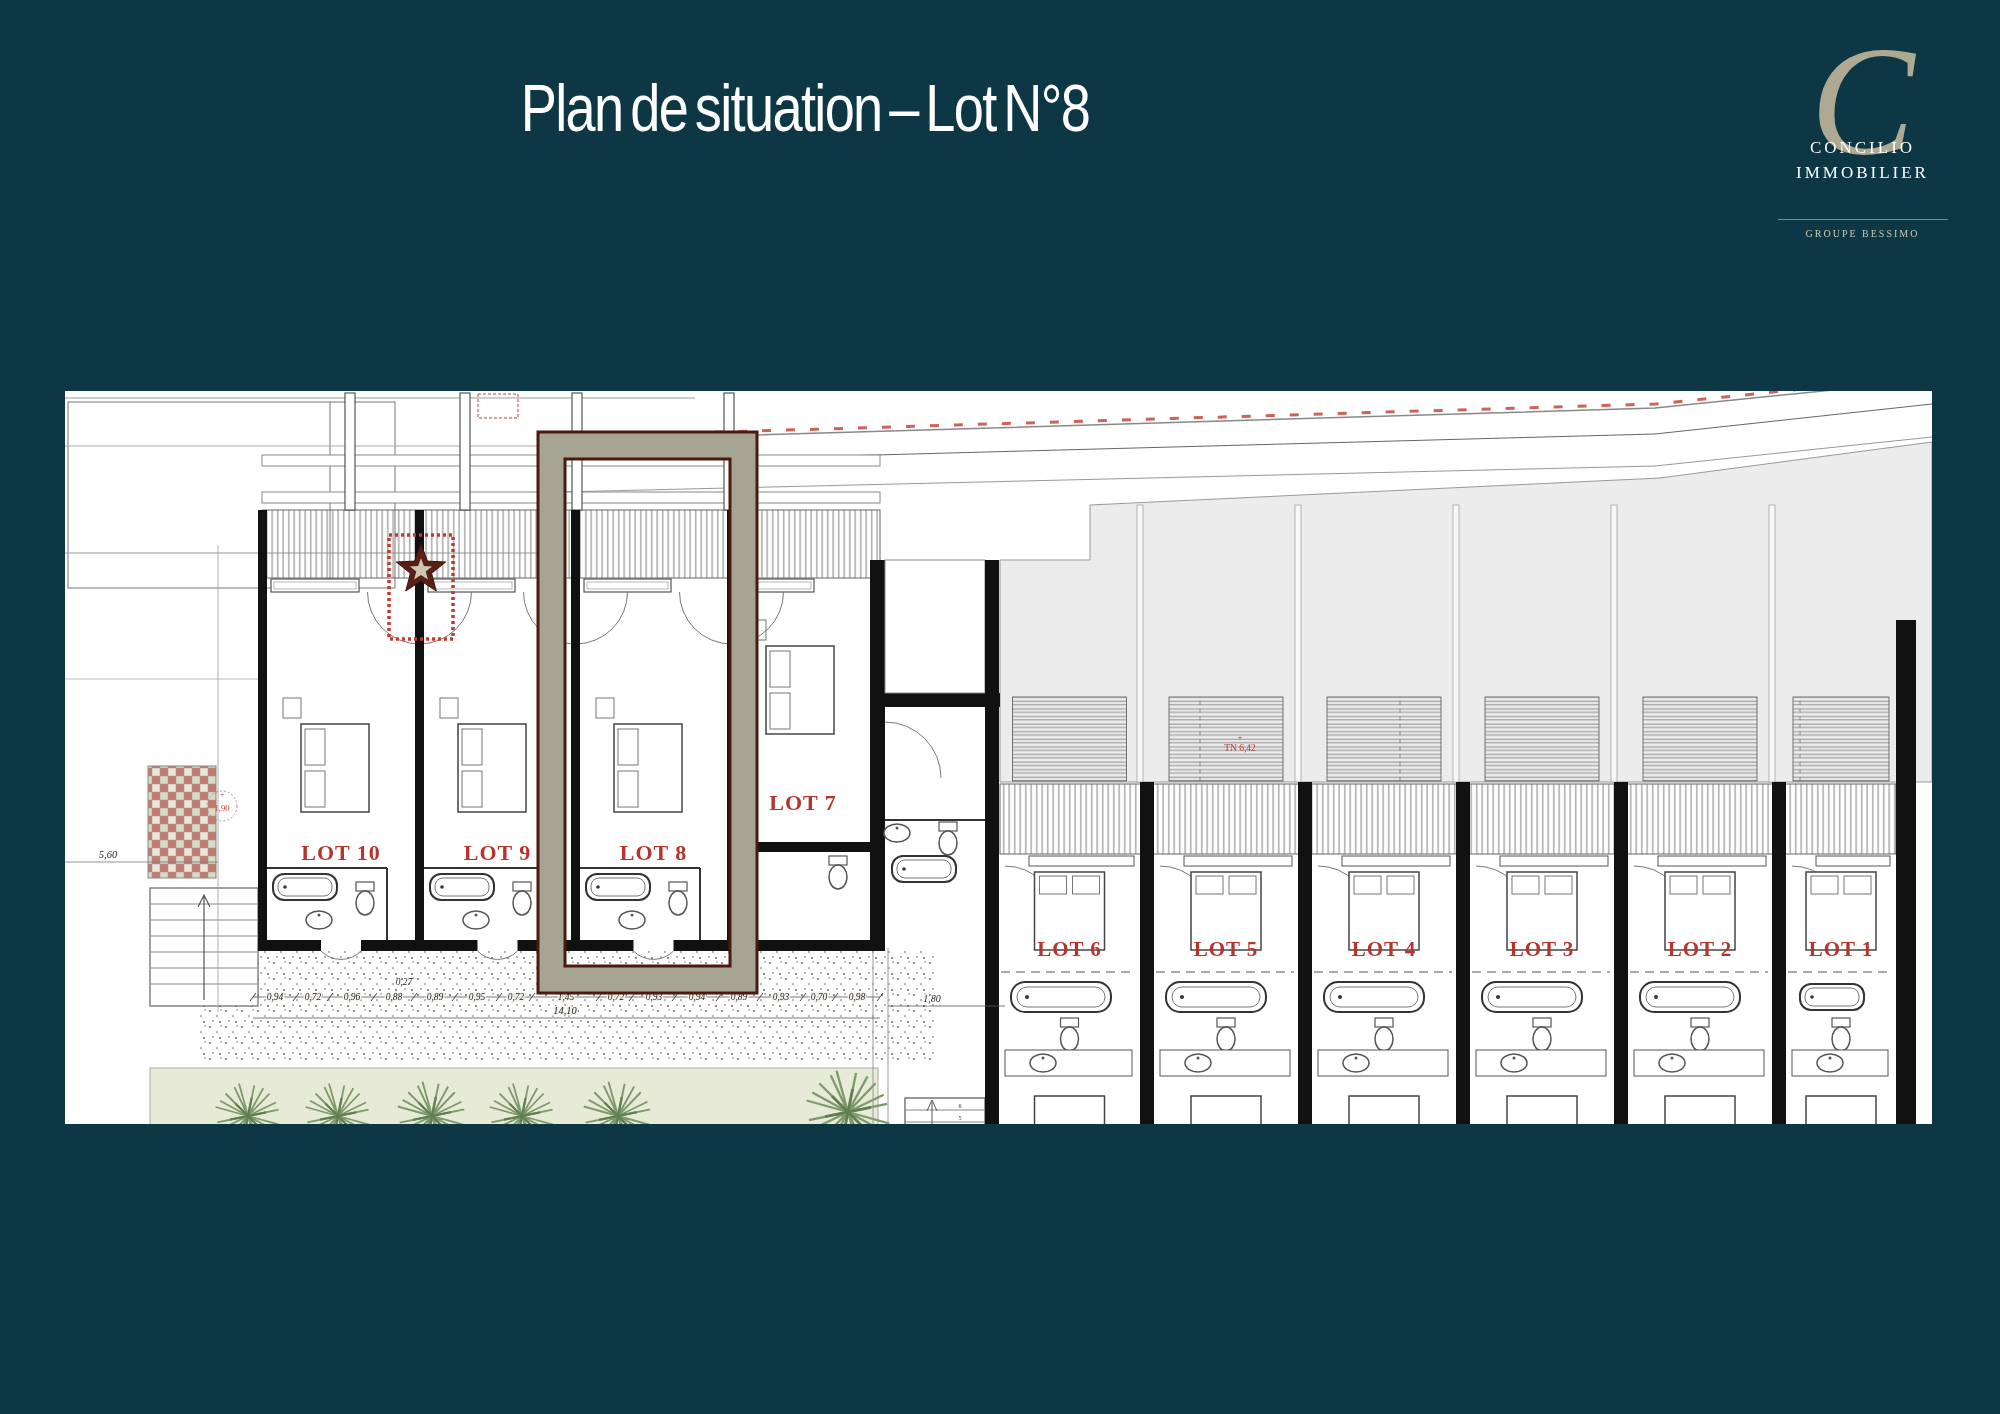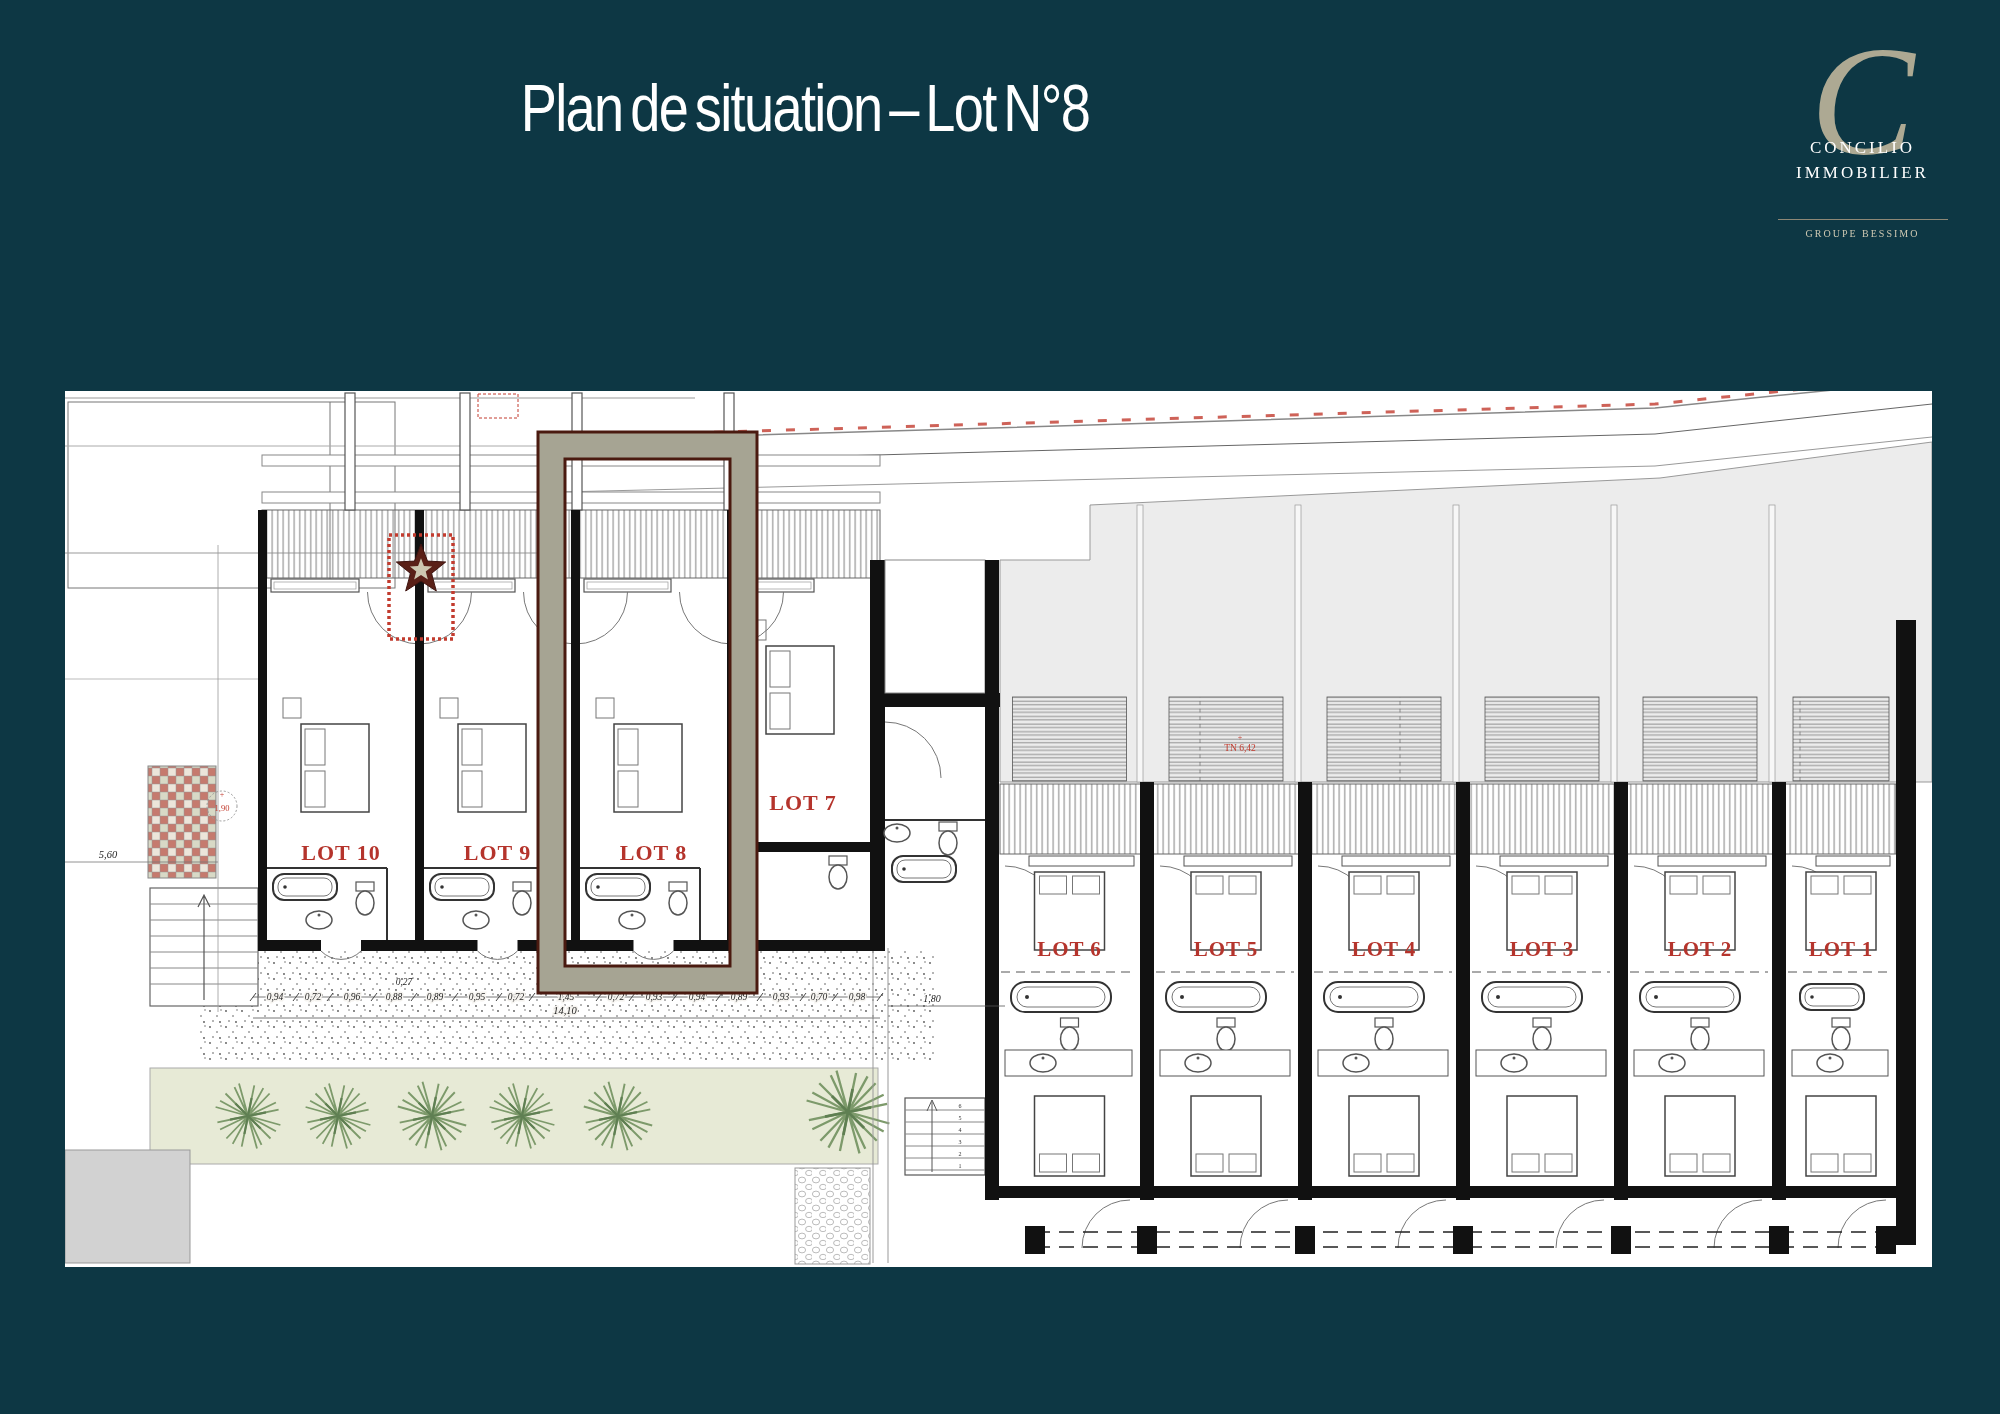--- a/index.html
+++ b/index.html
@@ -1,16 +1,16 @@
 <!DOCTYPE html>
 <html><head>
 <meta charset="utf-8">
 <style>
   html,body{margin:0;padding:0;background:#0d3744;}
-  .canvas{position:relative;width:2000px;height:1414px;background:#0d3744;overflow:hidden;
+  .canvas{position:relative;width:2000px;height:1124px;background:#0d3744;overflow:hidden;
           font-family:"Liberation Sans",sans-serif;}
   .title{position:absolute;left:330px;top:70px;width:950px;text-align:center;color:#fff;
          font-size:66px;font-weight:500;letter-spacing:-2px;word-spacing:-7px;
          transform:scaleX(.82);transform-origin:center;white-space:nowrap;}
   .logo{position:absolute;left:1770px;top:38px;width:185px;text-align:center;
         font-family:"Liberation Serif",serif;color:#fff;}
   .monogram{position:absolute;left:0;right:0;top:-14px;font-size:156px;font-style:italic;
             color:#b6b098;opacity:.95;font-family:"Liberation Serif",serif;line-height:1;}
   .brand1,.brand2{position:relative;font-size:17px;letter-spacing:3px;line-height:1.45;}
   .brand1{margin-top:98px;}

